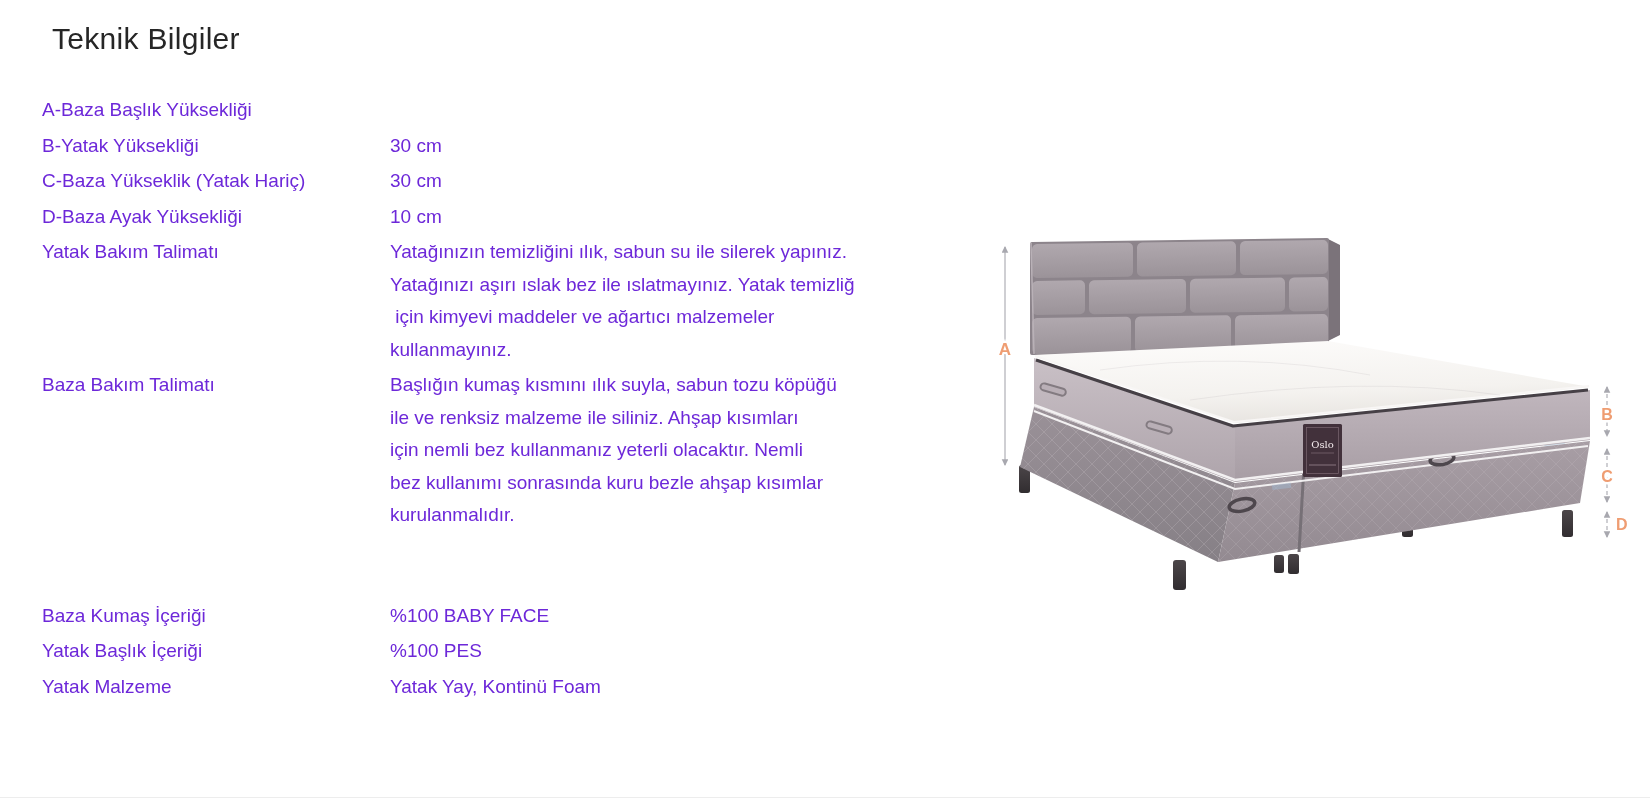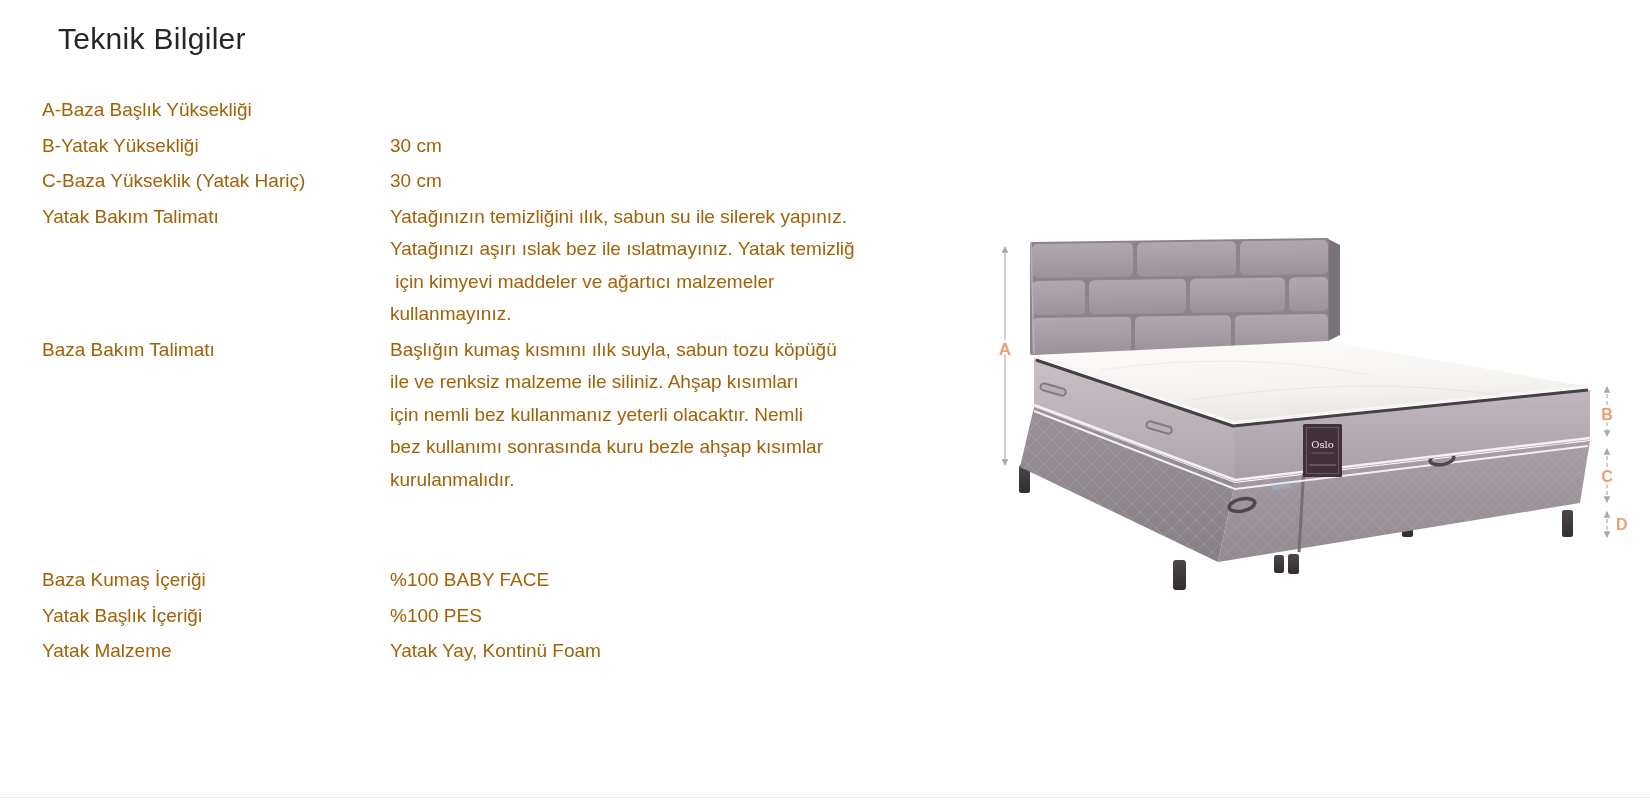--- a/index.html
+++ b/index.html
@@ -3,33 +3,33 @@
 <meta charset="utf-8">
 <style>
   html,body{margin:0;padding:0;}
   body{
     width:1650px;height:800px;position:relative;overflow:hidden;
     background:#ffffff;
     font-family:"Liberation Sans","DejaVu Sans",sans-serif;
     color:#1e1e1e;
   }
   .page-title{
-    position:absolute;left:58px;top:22px;
+    position:absolute;left:52px;top:22px;
     font-size:30px;font-weight:500;color:#262626;letter-spacing:.3px;
   }
   .spec-table{
     position:absolute;left:42px;top:94px;width:900px;
   }
   .spec-row{
     display:grid;grid-template-columns:348px 520px;
     margin-bottom:3px;
   }
   .spec-row.gap-above{margin-top:68px;}
   .spec-label,.spec-value{
-    font-size:19px;line-height:32.5px;color:#a16207;
+    font-size:19px;line-height:32.5px;color:#6d28d9;
   }
   .spec-value{white-space:pre-wrap;}
   .bed-diagram{
     position:absolute;left:940px;top:200px;width:710px;height:400px;
   }
   .bottom-rule{
     position:absolute;left:0;right:0;bottom:2px;height:1px;background:#ededed;
   }
   svg text{font-family:"Liberation Sans","DejaVu Sans",sans-serif;}
 </style>
@@ -42,20 +42,24 @@
   <div class="spec-row">
     <div class="spec-label">A-Baza Başlık Yüksekliği</div>
   </div>
   <div class="spec-row">
     <div class="spec-label">B-Yatak Yüksekliği</div>
     <div class="spec-value">30 cm</div>
   </div>
   <div class="spec-row">
     <div class="spec-label">C-Baza Yükseklik (Yatak Hariç)</div>
     <div class="spec-value">30 cm</div>
+  </div>
+  <div class="spec-row">
+    <div class="spec-label">D-Baza Ayak Yüksekliği</div>
+    <div class="spec-value">10 cm</div>
   </div>
   <div class="spec-row">
     <div class="spec-label">Yatak Bakım Talimatı</div>
     <div class="spec-value">Yatağınızın temizliğini ılık, sabun su ile silerek yapınız.
 Yatağınızı aşırı ıslak bez ile ıslatmayınız. Yatak temizliğ
  için kimyevi maddeler ve ağartıcı malzemeler
 kullanmayınız.</div>
   </div>
   <div class="spec-row">
     <div class="spec-label">Baza Bakım Talimatı</div>

